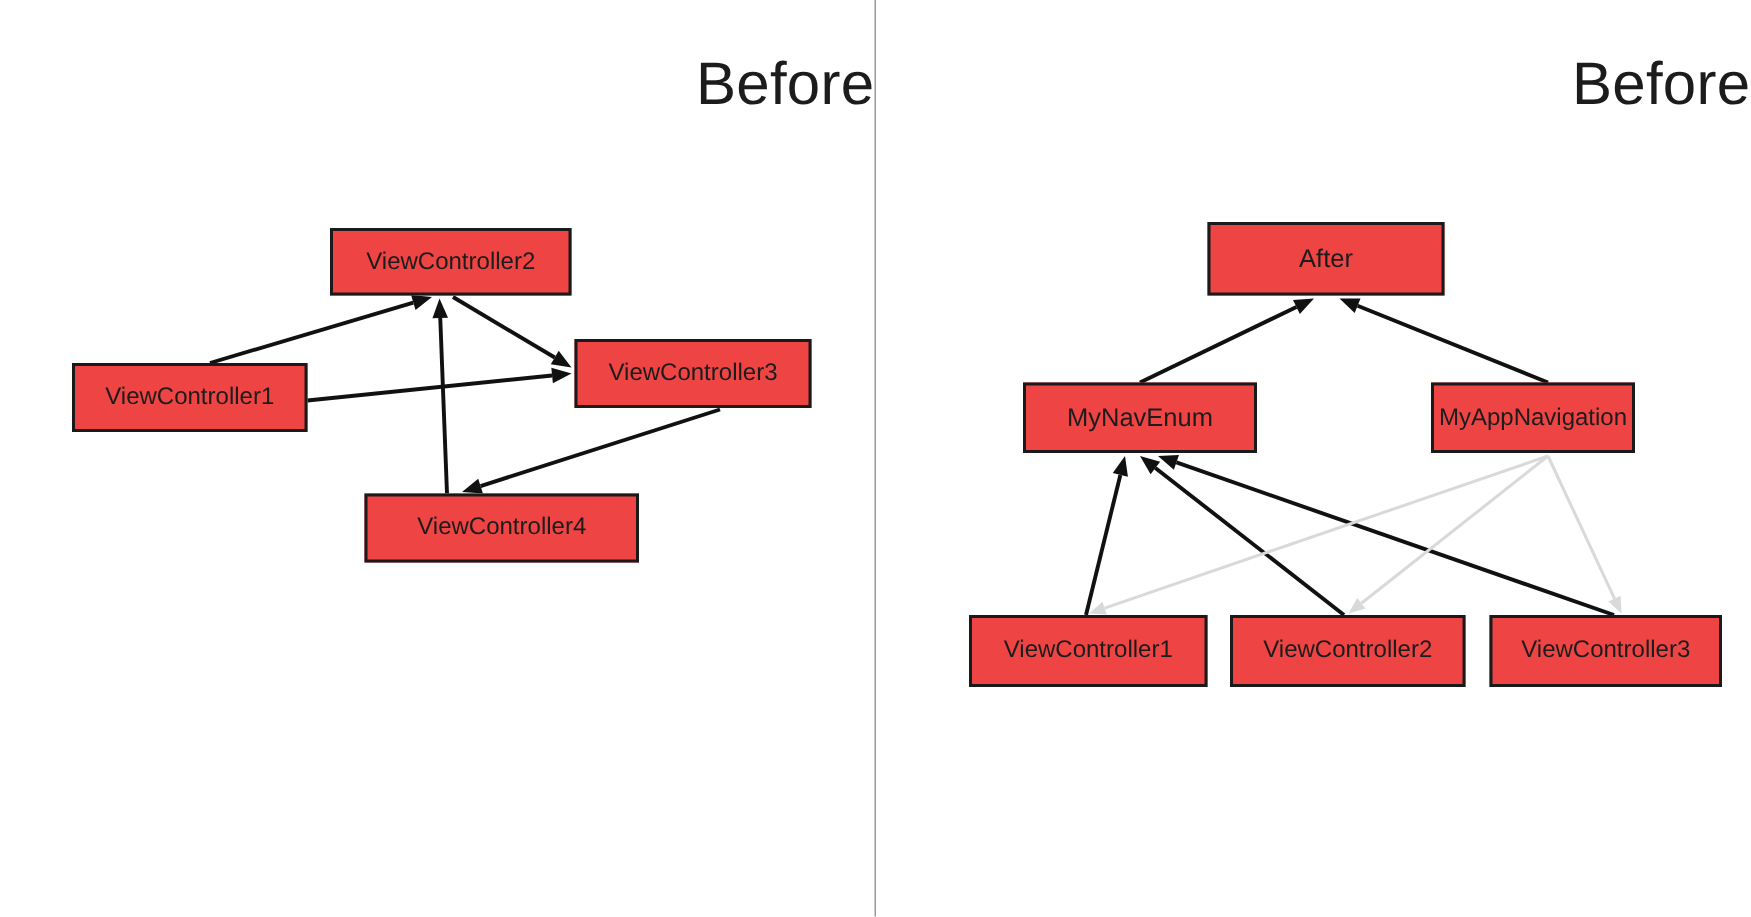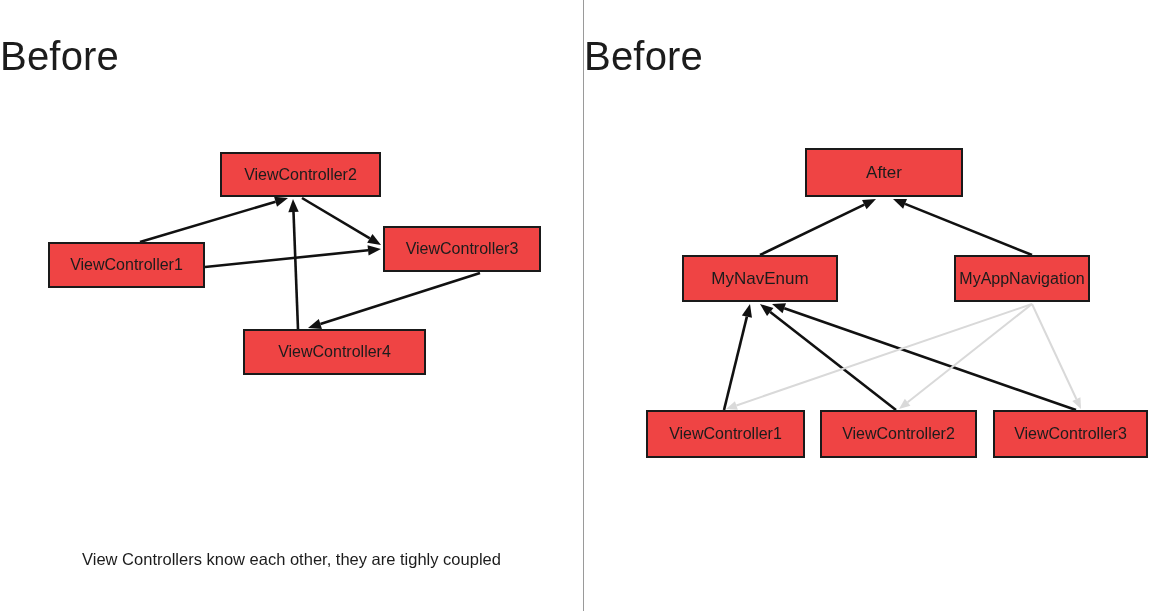--- a/index.html
+++ b/index.html
@@ -35,21 +35,21 @@
     height: 611px;
   }
   .panel-left  { left: 0;     width: 583px; }
   .panel-right { left: 584px; width: 583px; }
 
   .panel-title {
     position: absolute;
     top: 34px;
     left: 0;
     width: 100%;
-    text-align: left;
+    text-align: right;
     font-size: 40px;
     font-weight: 400;
     letter-spacing: 0.2px;
     color: #1c1c1c;
     line-height: 1.1;
   }
   .panel-caption {
     position: absolute;
     bottom: 42px;
     left: 0;
@@ -104,21 +104,20 @@
         <polygon points="308,328 318.79856062862814,319.08758796117223 321.96613841302576,328.99346757783377" fill="#111111"></polygon>
       </svg>
 
     <div id="nodes-left">
         <div class="node node-sm" style="left: 220px; top: 152px; width: 161px; height: 45px;">ViewController2</div>
         <div class="node node-sm" style="left: 48px; top: 242px; width: 157px; height: 46px;">ViewController1</div>
         <div class="node node-sm" style="left: 383px; top: 226px; width: 158px; height: 46px;">ViewController3</div>
         <div class="node node-sm" style="left: 243px; top: 329px; width: 183px; height: 46px;">ViewController4</div>
       </div>
 
-    <div class="panel-caption">View Controllers know each other, they are tighly coupled</div>
   </div>
 
   <div class="divider" style="background: rgb(154, 154, 154);"></div>
 
   <div class="panel panel-right">
     <div class="panel-title">Before</div>
 
     <svg class="canvas" id="svg-right" viewBox="0 0 583 611">
         <line x1="176" y1="255" x2="280.2928287272605" y2="204.6517378558053" stroke="#111111" stroke-width="2.6" stroke-linecap="butt"></line>
         <polygon points="292,199 282.5535238695826,209.3346063649011 278.0321335849384,199.96886934670948" fill="#111111"></polygon>

